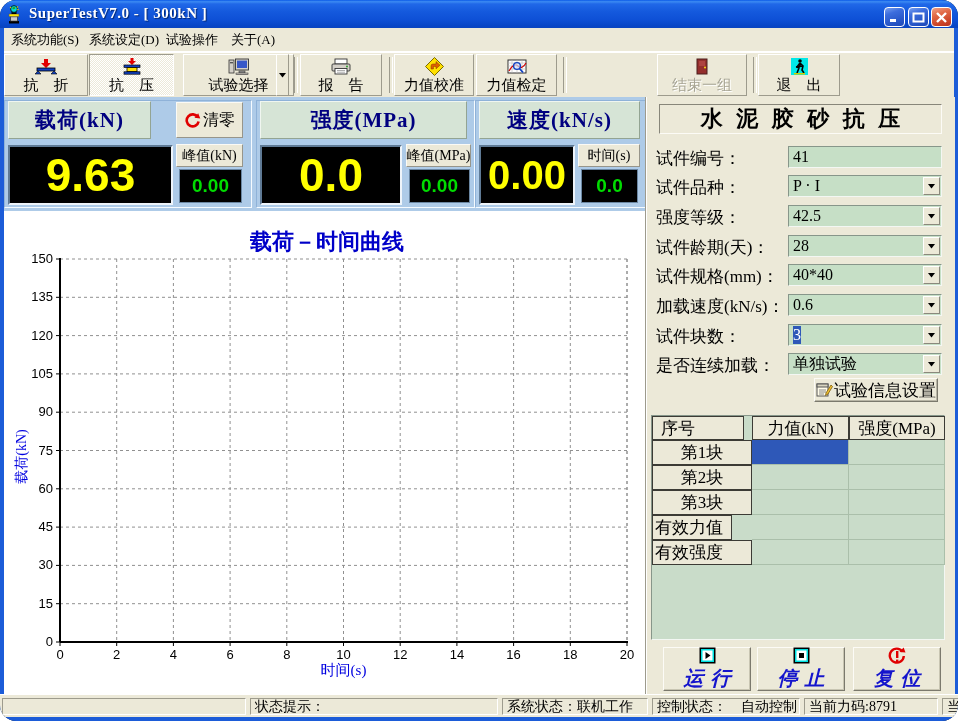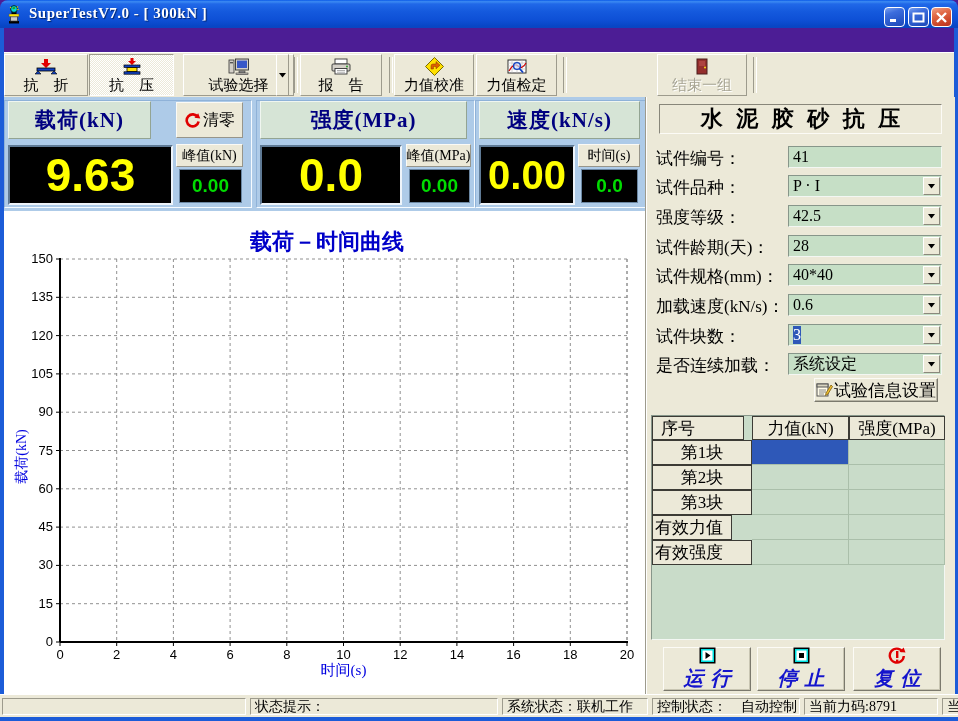--- a/index.html
+++ b/index.html
@@ -1,18 +1,18 @@
 <!DOCTYPE html>
 <html><head>
 <meta charset="utf-8">
 <style>
   html,body{margin:0;padding:0;}
   body{font-family:"Liberation Sans",sans-serif;}
-  #root{position:relative;width:958px;height:721px;overflow:hidden;background:#4c1d95;
-        font-family:"Liberation Serif",serif;-webkit-font-smoothing:antialiased;}
+  #root{position:relative;width:958px;height:721px;overflow:hidden;background:#0f172a;
+        font-family:"Liberation Serif",serif;border-radius:16px;-webkit-font-smoothing:antialiased;}
   .abs{position:absolute;}
   
   #titlebar{left:0;top:0;width:958px;height:28px;
     background:linear-gradient(180deg,#0a59e8 0%,#3c8af2 6%,#2068e8 14%,#1459dd 42%,#0e50d6 70%,#0846c6 92%,#0a45c0 100%);
     border-radius:8px 8px 0 0;}
   #title-text{left:29px;top:5px;color:#fff;font-weight:bold;font-size:15px;
     font-family:"Liberation Serif",serif;text-shadow:1px 1px 1px #00256e;letter-spacing:0.5px;white-space:pre;}
   
   .cap-btn{top:7px;width:21px;height:20px;border-radius:4px;border:1px solid #fff;
     display:flex;align-items:center;justify-content:center;box-sizing:border-box;}
@@ -135,20 +135,26 @@
       <svg class="glyph" width="13" height="11" viewBox="0 0 13 11">
           <path d="M2 1 L11 10 M11 1 L2 10" stroke="#fff" stroke-width="2.4"></path>
         </svg>
     </div>
   </div>
 
   <div class="abs" id="b-left"></div>
   <div class="abs" id="b-right"></div>
   <div class="abs" id="b-bottom"></div>
 
+  <div class="abs" id="menubar">
+      <div class="menu-item" style="left: 4px;">系统功能(S)</div>
+      <div class="menu-item" style="left: 82px;">系统设定(D)</div>
+      <div class="menu-item" style="left: 159px;">试验操作</div>
+      <div class="menu-item" style="left: 224px;">关于(A)</div>
+    </div>
 
   <div class="abs" id="toolbar">
       <div class="tbtn" style="left: 0px; width: 84px;">
         <div class="ticon">
           <svg width="26" height="17" viewBox="0 0 26 17">
             <path d="M11 1 h4 v4 h3 l-5 5 -5 -5 h3 z" fill="#e00000"></path>
             <rect x="4" y="10" width="18" height="3" fill="#1040c0" stroke="#000" stroke-width="0.8"></rect>
             <path d="M5 13 l3 3 h-6 z" fill="#1040c0" stroke="#000" stroke-width="0.6"></path>
             <path d="M21 13 l3 3 h-6 z" fill="#1040c0" stroke="#000" stroke-width="0.6"></path>
           </svg>
@@ -219,20 +225,32 @@
       </div>
       <div class="tbtn disabled" style="left: 653px; width: 90px;">
         <div class="ticon" style="opacity: 0.9;">
           <svg width="14" height="17" viewBox="0 0 14 17">
             <rect x="2" y="1" width="10" height="15" fill="#8b1a1a" stroke="#3a0808" stroke-width="1"></rect>
             <rect x="4" y="3" width="6" height="5" fill="#a83030"></rect>
             <circle cx="10" cy="9.5" r="1" fill="#ffd700"></circle>
           </svg>
         </div>
         <div class="tlabel">结束一组</div>
+      </div>
+      <div class="tbtn" style="left: 754px; width: 82px;">
+        <div class="ticon">
+          <svg width="17" height="17" viewBox="0 0 17 17">
+            <rect x="0" y="0" width="17" height="17" fill="#00e8e8"></rect>
+            <circle cx="9" cy="3" r="1.8" fill="#000"></circle>
+            <path d="M9 5 L6 9 L8 10 L6 15 M9 5 L12 8 L11 12 L13 15 M9 5 L9 9" stroke="#000" stroke-width="1.6" fill="none"></path>
+            <path d="M5 9 L12 8" stroke="#000" stroke-width="1.3"></path>
+            <rect x="3" y="15" width="11" height="1.5" fill="#d0d000"></rect>
+          </svg>
+        </div>
+        <div class="tlabel">退　出</div>
       </div>
       <div class="tsep" style="left: 290px;"></div>
       <div class="tsep" style="left: 385px;"></div>
       <div class="tsep" style="left: 559px;"></div>
       <div class="tsep" style="left: 749px;"></div>
     </div>
 
   <div class="abs" id="meters">
       <div class="panel" style="left: 0px; width: 248px;"></div>
       <div class="m-head" style="left: 4px; top: 4px; width: 143px; height: 38px;">载荷(kN)</div>
@@ -390,21 +408,21 @@
         <div class="ffield" style="top: 227px;">
           <span class="sel-text">3</span>
           <div class="combo-arrow">
             <svg width="7" height="5" viewBox="0 0 7 5">
               <path d="M0 0 h7 l-3.5 4.5 z" fill="#000"></path>
             </svg>
           </div>
         </div>
         <div class="frow-label" style="top: 257px;">是否连续加载：</div>
         <div class="ffield" style="top: 256px;">
-          <span>系统设定</span>
+          <span>单独试验</span>
           <div class="combo-arrow">
             <svg width="7" height="5" viewBox="0 0 7 5">
               <path d="M0 0 h7 l-3.5 4.5 z" fill="#000"></path>
             </svg>
           </div>
         </div>
       </div>
     <div id="info-btn">
       <svg width="17" height="16" viewBox="0 0 17 16">
         <rect x="1" y="2" width="11" height="12" fill="#fffbe8" stroke="#555" stroke-width="1"></rect>

